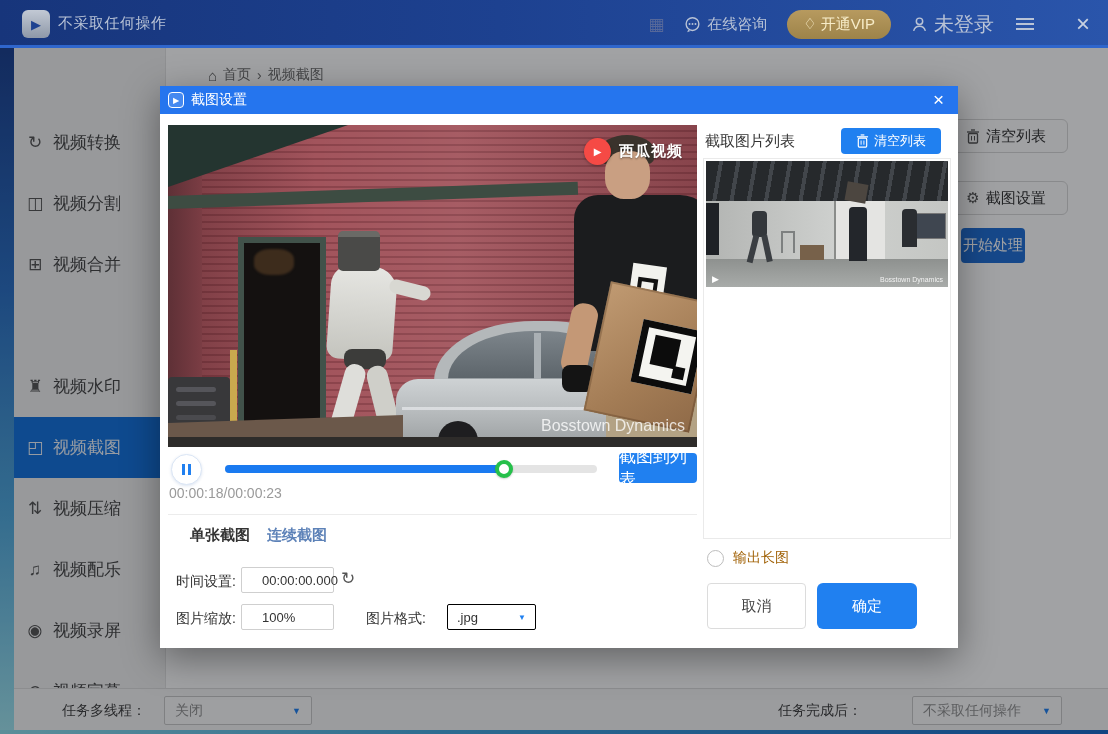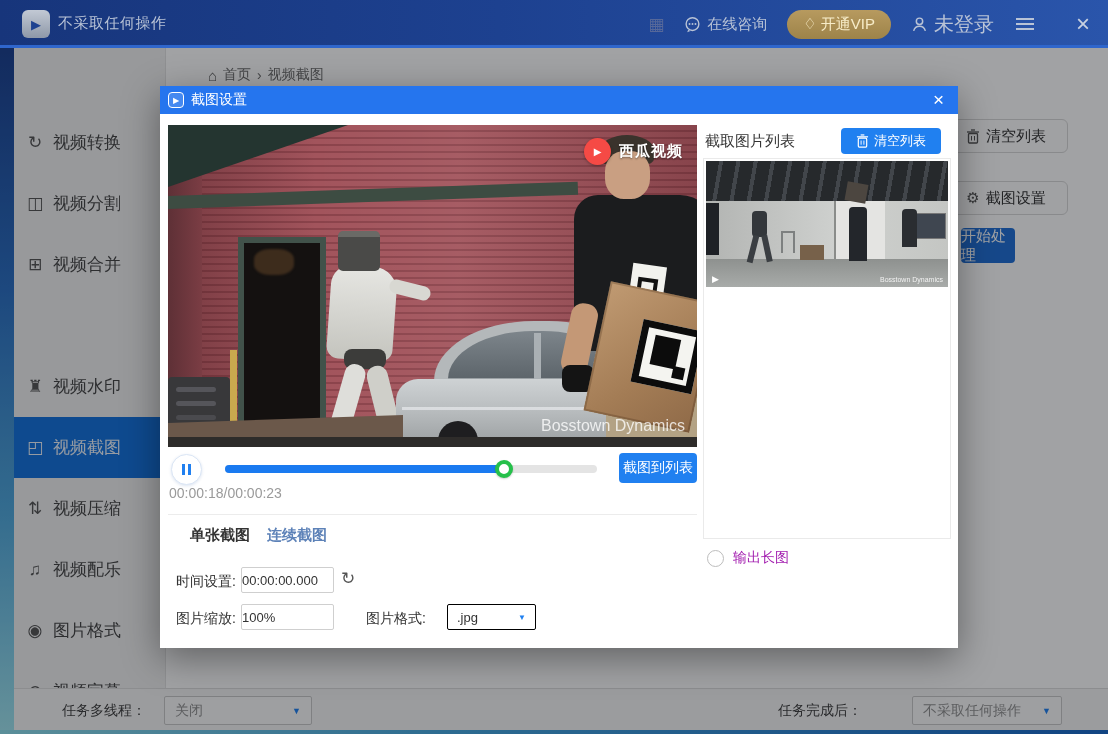--- a/index.html
+++ b/index.html
@@ -41,21 +41,21 @@
 
   
   .content { position:absolute; left:166px; top:48px; width:942px; height:640px; background:#ffffff; z-index:1; }
   .breadcrumb { position:absolute; left:42px; top:18px; display:flex; align-items:center; gap:6px; color:#6d6d6d; font-size:14px; }
   .bc-home { font-size:15px; color:#555; }
   .ghost-btn { position:absolute; background:#fdfdfd; border:1px solid #d9d9d9; border-radius:6px;
     display:flex; align-items:center; justify-content:center; gap:6px; color:#333; font-size:15px; }
   #bg-clear { left:778px; top:71px; width:124px; height:34px; }
   #bg-settings { left:778px; top:133px; width:124px; height:34px; }
   .blue-btn { background:#1f6fd6; color:#fff; border:none; display:flex; align-items:center; justify-content:center; }
-  #bg-start { position:absolute; left:795px; top:180px; width:54px; height:35px; border-radius:4px; font-size:15px; }
+  #bg-start { position:absolute; left:795px; top:180px; width:64px; height:35px; border-radius:4px; font-size:15px; }
   #bg-process-all { position:absolute; left:799px; top:552px; width:120px; height:41px; border-radius:6px; font-size:16px; }
   .gear-g { font-size:15px; color:#555; }
 
   
   .bottombar { position:absolute; left:14px; top:688px; width:1094px; height:42px; background:#f5f5f5;
     border-top:1px solid #dedede; z-index:1; }
   .bb-label { position:absolute; top:13px; font-size:14px; color:#3f3f3f; }
   .bb-select { position:absolute; top:7px; height:29px; background:#fafafa; border:1px solid #c9c9c9;
     border-radius:2px; display:flex; align-items:center; justify-content:space-between; padding:0 10px; }
   .bb-select .val { font-size:14px; color:#909090; }
@@ -130,30 +130,30 @@
   .bosstown { position:absolute; right:12px; bottom:12px; color:rgba(255,255,255,.78); font-size:16px; }
 
   
   .pause-btn { position:absolute; left:11px; top:368px; width:31px; height:31px; border-radius:50%; background:#fff;
     border:1px solid #dbe6f5; box-shadow:0 1px 3px rgba(30,80,160,.15); display:flex; align-items:center; justify-content:center; gap:3px; }
   .pause-btn i { display:block; width:3px; height:11px; background:#2080f0; }
   .slider { position:absolute; left:65px; top:379px; width:372px; height:8px; border-radius:4px; background:#e4e4e4; }
   .slider-fill { position:absolute; left:0; top:0; height:8px; border-radius:4px; background:#1a7af0; width:75%; }
   .slider-handle { position:absolute; top:50%; left:75%; width:18px; height:18px; border-radius:50%;
     background:#fff; border:4.5px solid #25c04a; transform:translate(-50%,-50%); box-shadow:0 1px 2px rgba(0,0,0,.2); }
-  .capture-btn { position:absolute; left:459px; top:367px; width:78px; height:30px; border-radius:4px; font-size:14px; }
+  .capture-btn { position:absolute; left:459px; top:367px; width:78px; height:30px; border-radius:4px; font-size:17px; }
   .time-display { position:absolute; left:9px; top:399px; color:#9a9a9a; font-size:14px; }
   .m-divider { position:absolute; left:8px; top:428px; width:529px; height:1px; background:#ececec; }
 
   
   .tab-single { position:absolute; left:30px; top:440px; font-size:15px; font-weight:bold; color:#333; }
   .tab-cont { position:absolute; left:107px; top:440px; font-size:15px; font-weight:bold; color:#5d82b8; }
   .f-label { position:absolute; font-size:14px; color:#333; }
   .f-input { position:absolute; height:26px; border:1px solid #cfcfcf; border-radius:2px; background:#fff;
-    font-size:13px; color:#333; display:flex; align-items:center; padding-left:0; }
+    font-size:13px; color:#333; display:flex; align-items:center; padding-left:20px; }
   #lbl-time { left:16px; top:487px; }
   #inp-time { left:81px; top:481px; width:93px; }
   .refresh-ico { position:absolute; left:181px; top:482px; font-size:17px; color:#555; }
   #lbl-scale { left:16px; top:524px; }
   #inp-scale { left:81px; top:518px; width:93px; }
   #lbl-format { left:206px; top:524px; }
   .f-select { position:absolute; left:287px; top:518px; width:89px; height:26px; border:1px solid #000000; border-radius:2px;
     display:flex; align-items:center; justify-content:space-between; padding:0 9px; font-size:13px; color:#333; background:#fff; }
   .f-select .caret { font-size:8px; color:#2080f0; }
 
@@ -175,21 +175,21 @@
   .t-boxes { position:absolute; left:39%; top:84px; width:24px; height:15px; background:#77614a; }
   .t-person-m { position:absolute; left:59%; top:46px; width:18px; height:54px; background:#23262b; border-radius:4px 4px 0 0; }
   .t-box-up { position:absolute; left:58%; top:22px; width:21px; height:19px; background:#4c4640; transform:rotate(10deg); }
   .t-screen { position:absolute; right:2px; top:52px; width:34px; height:26px; background:#3f4650; border:1px solid #777; }
   .t-person-r { position:absolute; right:13%; top:48px; width:15px; height:38px; background:#2a2d31; border-radius:4px 4px 0 0; }
   .t-wm { position:absolute; right:5px; bottom:4px; color:rgba(255,255,255,.85); font-size:7px; }
   .t-play { position:absolute; left:6px; bottom:3px; color:#fff; font-size:9px; }
 
   .radio-row { position:absolute; left:547px; top:463px; display:flex; align-items:center; gap:9px; }
   .radio { width:17px; height:17px; border-radius:50%; border:1px solid #bdbdbd; background:#fff; }
-  .radio-label { font-size:14px; color:#a21caf; }
+  .radio-label { font-size:14px; color:#a16207; }
   .cancel-btn { position:absolute; left:547px; top:497px; width:99px; height:46px; background:#fff; border:1px solid #dcdcdc;
     border-radius:4px; font-size:15px; color:#444; display:flex; align-items:center; justify-content:center; }
   .confirm-btn { position:absolute; left:657px; top:497px; width:100px; height:46px; border-radius:6px; font-size:15px; }
 </style>
 </head>
 <body>
 
 <div id="app">
 
   <div class="titlebar">
@@ -256,21 +256,21 @@
     <div class="sb-item" style="top:430px">
       <span class="sb-icon">⇅</span>
       <span class="sb-label">视频压缩</span>
     </div>
     <div class="sb-item" style="top:491px">
       <span class="sb-icon">♫</span>
       <span class="sb-label">视频配乐</span>
     </div>
     <div class="sb-item" style="top:552px">
       <span class="sb-icon">◉</span>
-      <span class="sb-label">图片格式</span>
+      <span class="sb-label">视频录屏</span>
     </div>
     <div class="sb-item" style="top:613px">
       <span class="sb-icon">⊛</span>
       <span class="sb-label">视频字幕</span>
     </div>
   </div>
 
   <div class="content">
     <div class="breadcrumb">
       <span class="bc-home">⌂</span>
@@ -426,15 +426,17 @@
         <div class="t-screen"></div>
         <div class="t-person-r"></div>
         <div class="t-play">▶</div>
         <div class="t-wm">Bosstown Dynamics</div>
       </div>
     </div>
     <div class="radio-row">
       <span class="radio"></span>
       <span class="radio-label">输出长图</span>
     </div>
+    <div class="cancel-btn">取消</div>
+    <div class="confirm-btn blue-btn" style="background:#2080f0">确定</div>
   </div>
 
 </div>
 
 </body></html>

